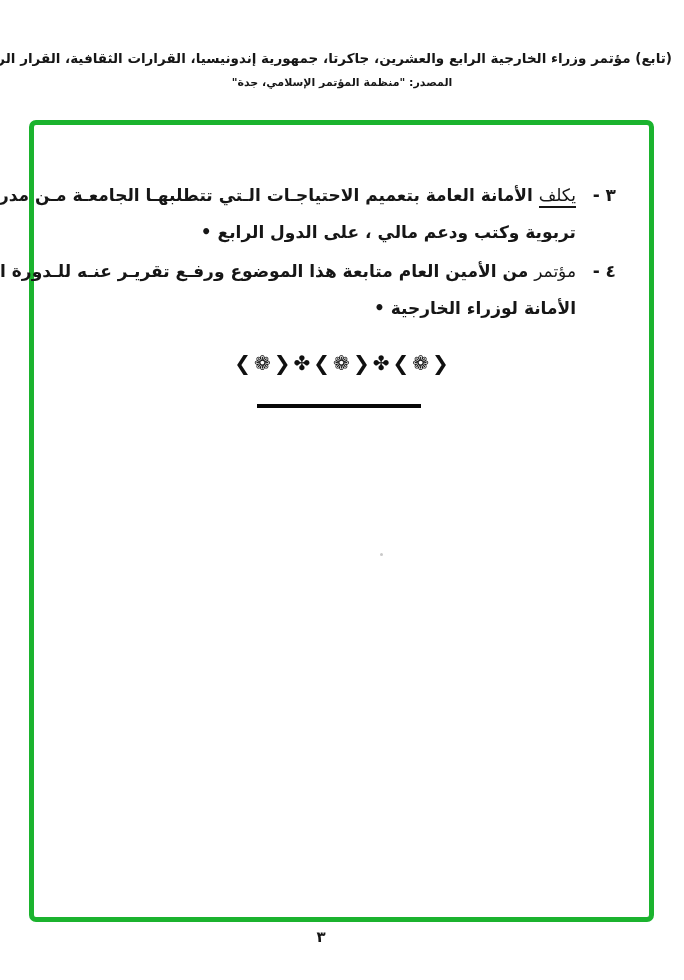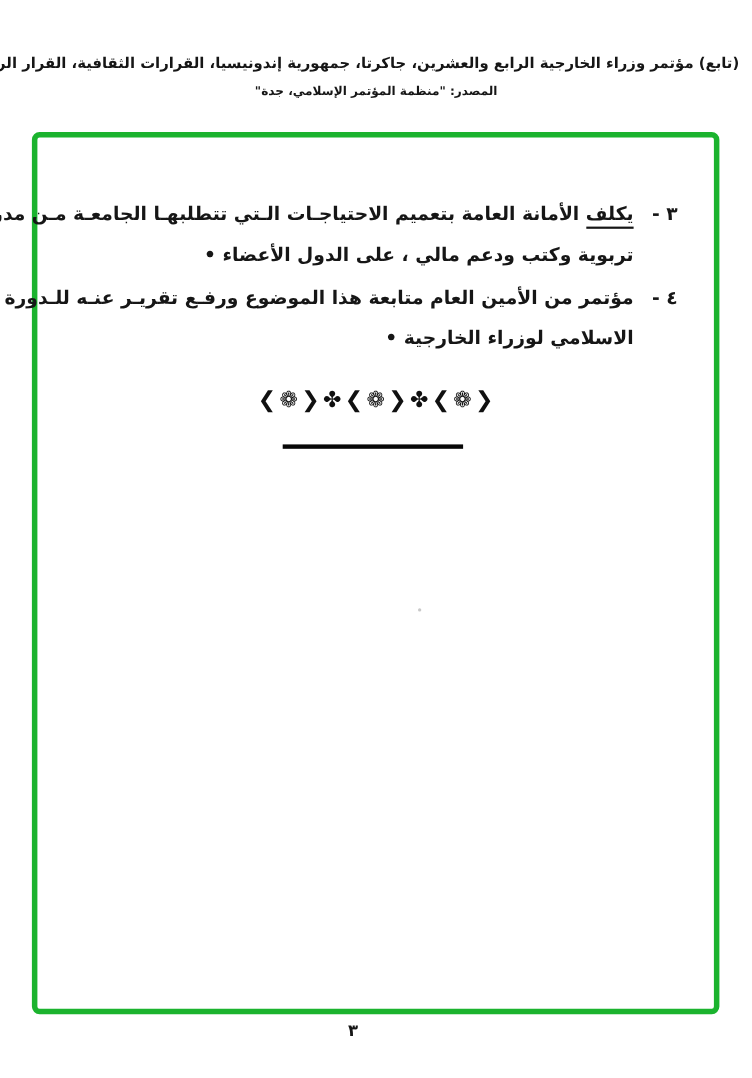--- a/index.html
+++ b/index.html
@@ -62,21 +62,21 @@
     letter-spacing: 3px;
     white-space: nowrap;
   }
   .res-body { flex: 1 1 auto; min-width: 0; }
   .res-line1 {
     text-align: justify;
     text-align-last: justify;
     white-space: nowrap;
   }
   .res-line2 { text-align: right; }
-  .kw { font-weight: 700; }
+  .kw { font-weight: 400; }
   .kw.u {
     border-bottom: 2.5px solid #161616;
     padding-bottom: 1px;
   }
 
   
   .ornament {
     margin-top: 24px;
     text-align: center;
     font-size: 20px;
@@ -120,32 +120,32 @@
 <div class="green-frame">
   <div class="frame-content" lang="ar">
 
     <div class="res-item">
       <span class="res-marker">٣ -</span>
       <div class="res-body">
         <div class="res-line1">
           <span class="kw u">يكلف</span>
           <span>الأمانة العامة بتعميم الاحتياجـات الـتي تتطلبهـا الجامعـة مـن مدرسـين ومنـاهج</span>
         </div>
-        <div class="res-line2">تربوية وكتب ودعم مالي ، على الدول الأعضاء •</div>
+        <div class="res-line2">تربوية وكتب ودعم مالي ، على الدول الرابع •</div>
       </div>
     </div>
 
     <div class="res-item">
       <span class="res-marker">٤ -</span>
       <div class="res-body">
         <div class="res-line1">
           <span class="kw">مؤتمر</span>
           <span>من الأمين العام متابعة هذا الموضوع ورفـع تقريـر عنـه للـدورة القادمـة للمؤتمـر</span>
         </div>
-        <div class="res-line2">الاسلامي لوزراء الخارجية •</div>
+        <div class="res-line2">الأمانة لوزراء الخارجية •</div>
       </div>
     </div>
 
     <div class="ornament">❮❁❯✤❮❁❯✤❮❁❯</div>
 
     <div class="divider"></div>
 
     <div class="scan-speck"></div>
 
   </div>

